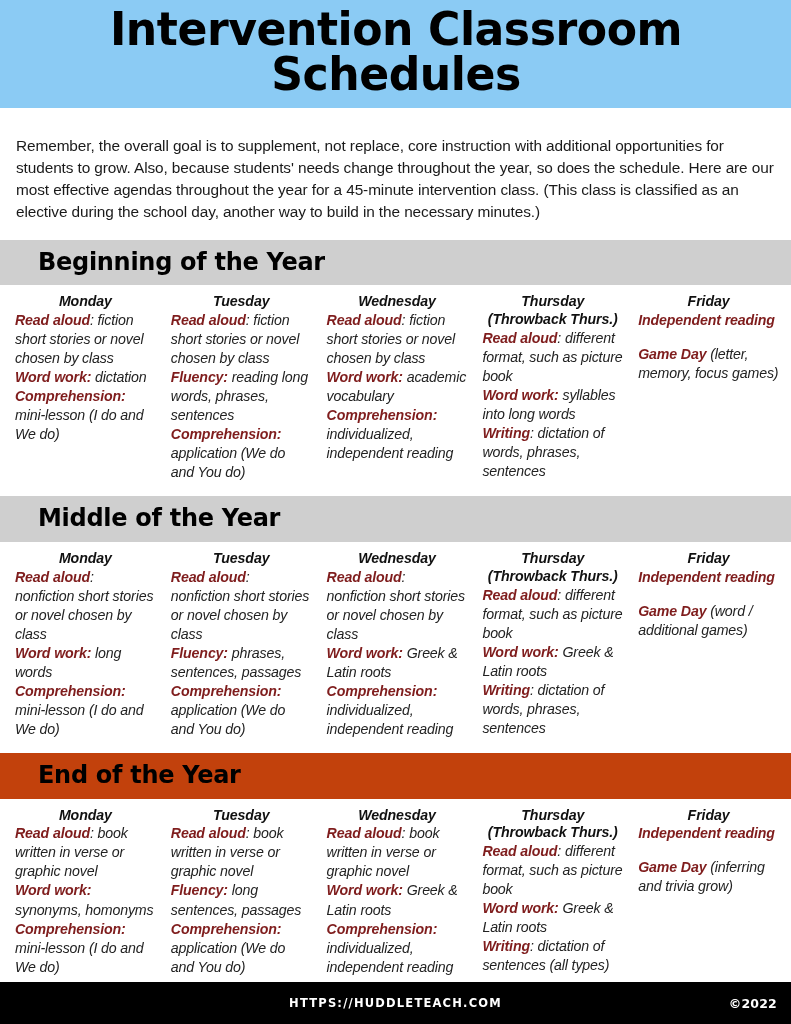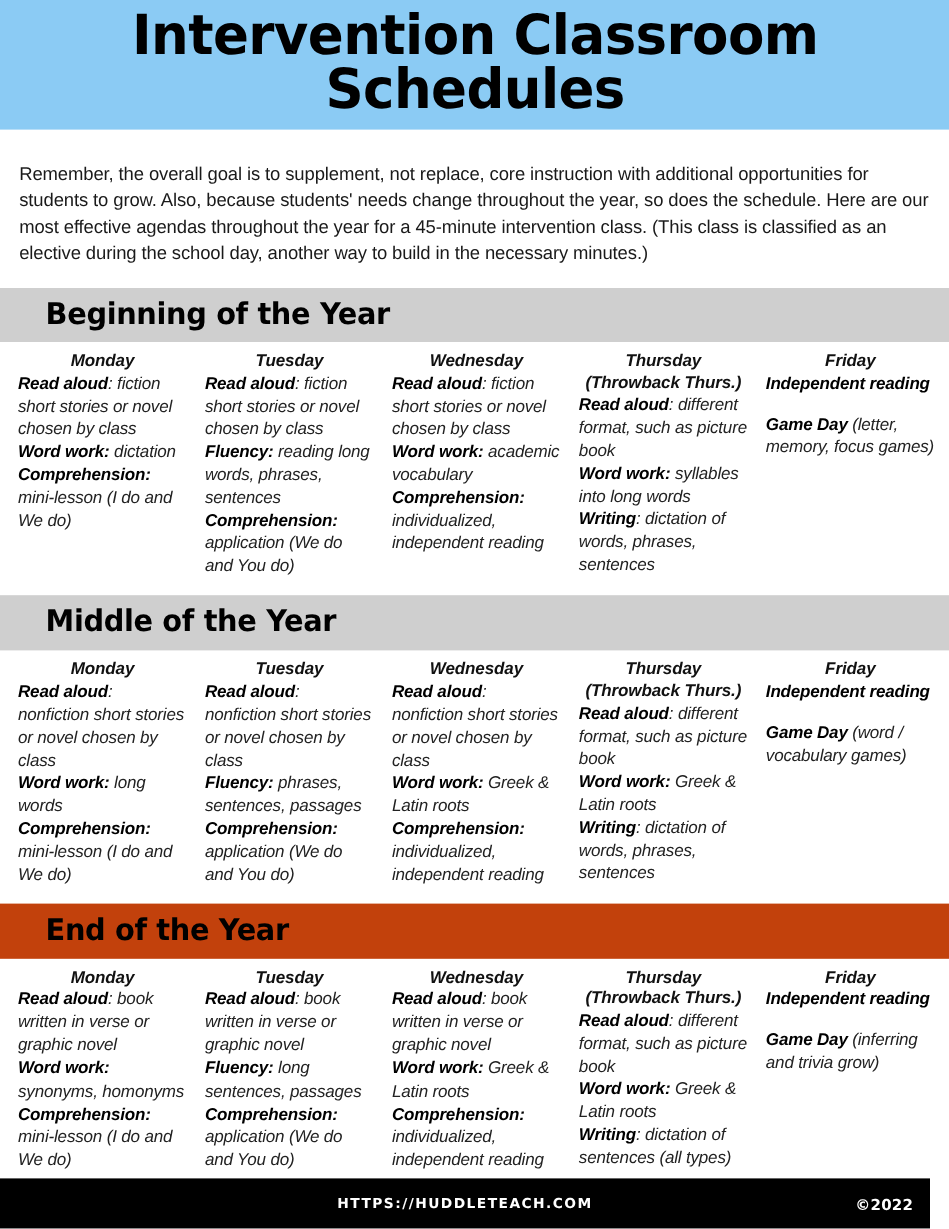--- a/index.html
+++ b/index.html
@@ -106,31 +106,31 @@
   }
   .item {
     font-size: 14.2px;
     line-height: 1.34;
     color: #222;
     letter-spacing: -0.15px;
     margin: 0;
   }
   .item .lbl {
     font-weight: 700;
-    color: #000000;
+    color: #7f1d1d;
   }
   .item.spaced {
     margin-top: 15px;
   }
 
   
   .footer {
     position: absolute;
     left: 0;
-    right: 16px;
+    right: 0;
     bottom: 0;
     height: 42px;
     background: #000000;
     display: flex;
     align-items: center;
     box-sizing: border-box;
   }
   .footer-url {
     position: absolute;
     left: 0;
@@ -247,21 +247,21 @@
             <div class="items">
               <div class="item"><span class="lbl">Read aloud</span><span>: </span><span>different format, such as picture book</span></div>
               <div class="item"><span class="lbl">Word work:</span><span> </span><span>Greek &amp; Latin roots</span></div>
               <div class="item"><span class="lbl">Writing</span><span>: </span><span>dictation of words, phrases, sentences</span></div>
             </div>
           </div>
           <div class="day-col">
             <div class="day-name"><span>Friday</span></div>
             <div class="items">
               <div class="item"><span class="lbl">Independent reading</span></div>
-              <div class="item spaced"><span class="lbl">Game Day</span><span> </span><span>(word / vocabulary games)</span></div>
+              <div class="item spaced"><span class="lbl">Game Day</span><span> </span><span>(word / additional games)</span></div>
             </div>
           </div>
         </div>
       </div>
       <div class="section">
         <div class="section-header" style="background: #c2410c;">
           <h2 class="section-title">End of the Year</h2>
         </div>
         <div class="day-grid">
           <div class="day-col">

